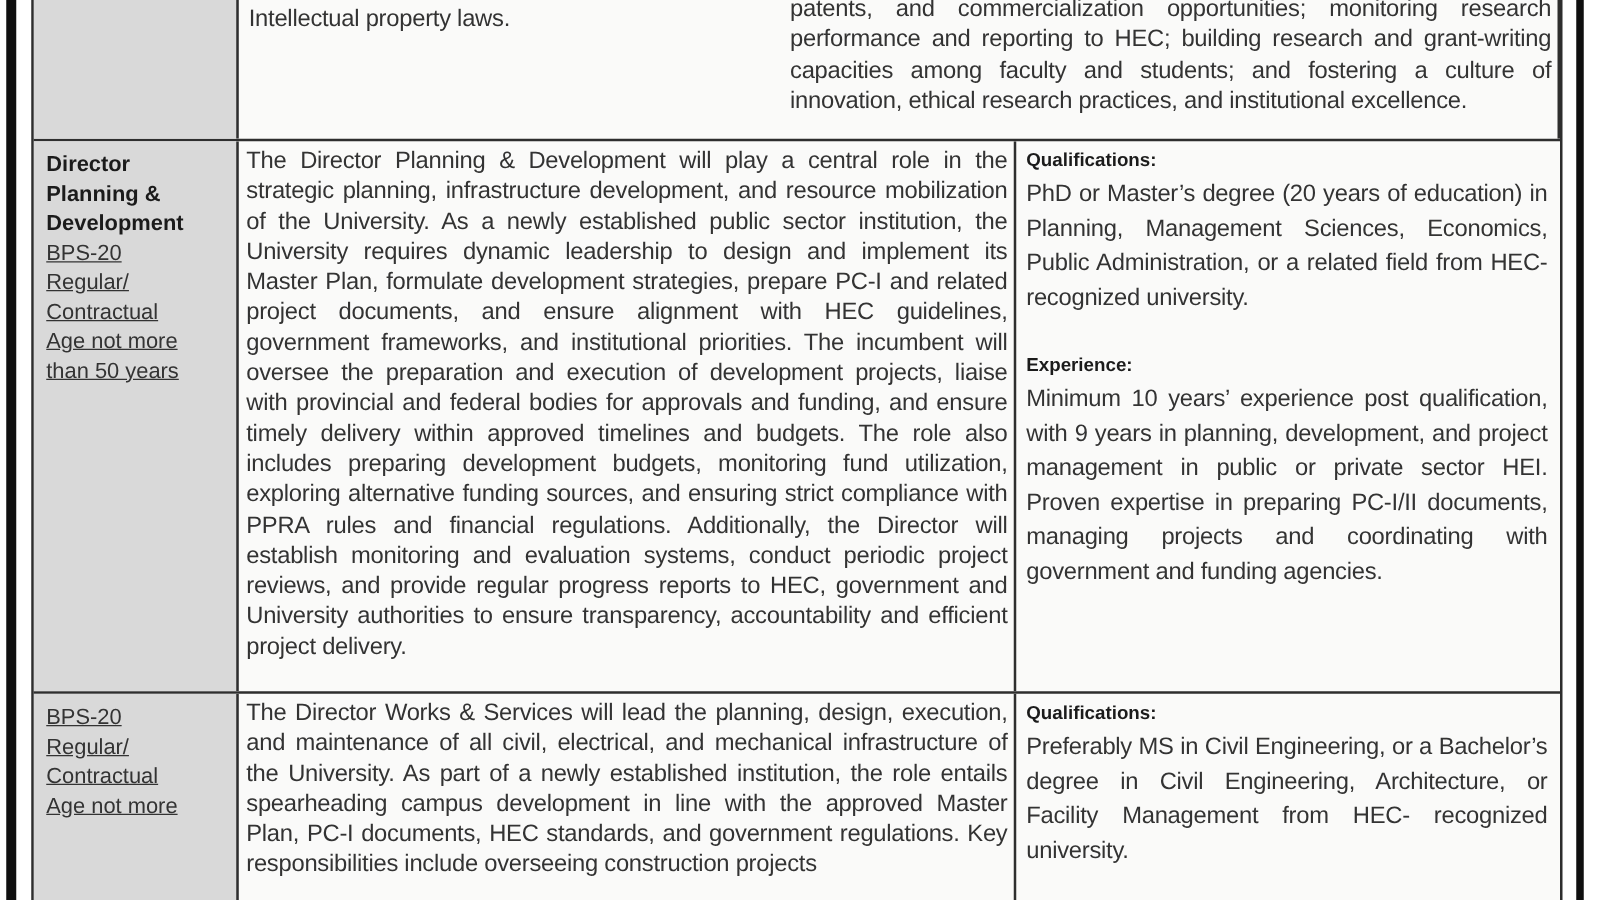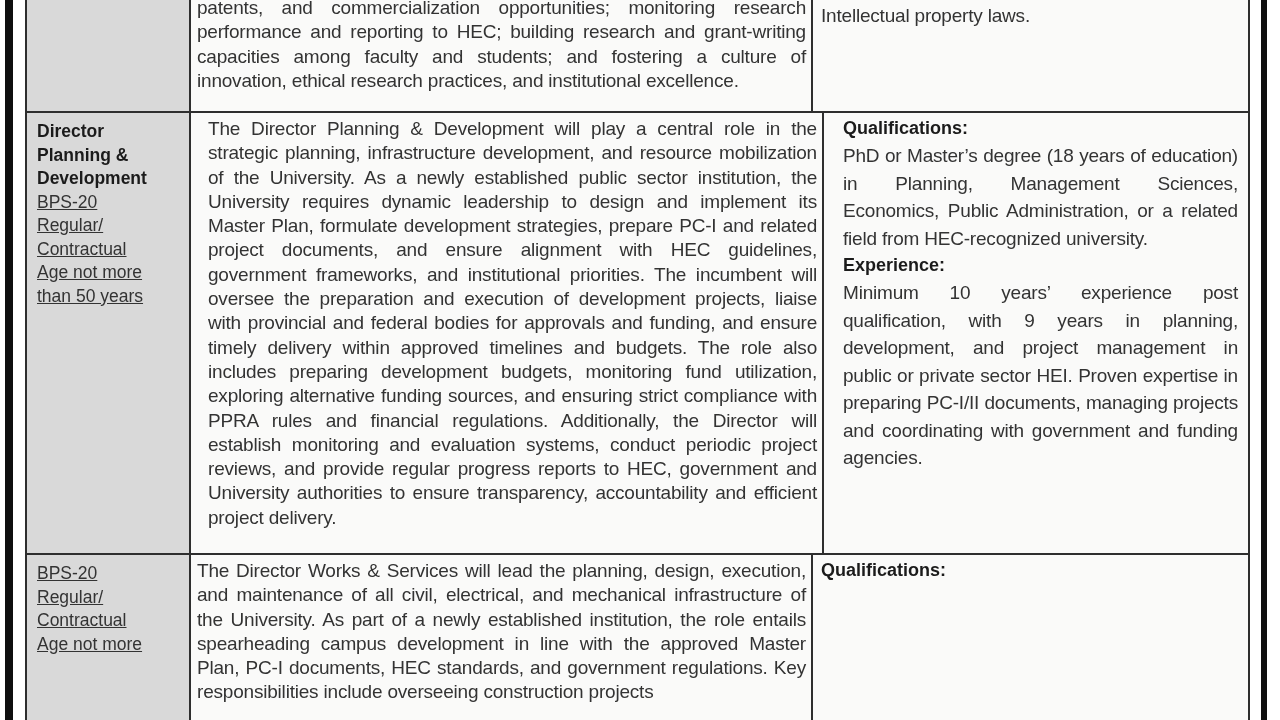--- a/index.html
+++ b/index.html
@@ -26,21 +26,21 @@
   .bar-right{left:1261px;width:6px;}
 
   .jobs-table{
     position:absolute;left:25px;top:0;width:1225px;height:720px;
     border-left:2px solid var(--border);
     border-right:2px solid var(--border);
     background:var(--cell-bg);
   }
   .row{display:flex;border-bottom:2px solid var(--border);overflow:hidden;}
   .row-1{height:113px;}
-  .row-2{height:442px;gap:11px;}
+  .row-2{height:442px;}
   .row-3{height:300px;border-bottom:none;}
 
   .cell{height:100%;}
   .post{
     width:164px;flex:0 0 164px;
     background:var(--post-bg);
     border-right:2px solid var(--border);
     padding:7px 6px 0 10px;
     font-size:17.5px;line-height:23.5px;
   }
@@ -58,82 +58,83 @@
     letter-spacing:-0.2px;
     text-align:justify;
   }
   .row-1 .desc-text{margin-top:-8px;}
 
   .quals{
     flex:1 1 auto;
     padding:2px 10px 0 8px;
   }
   .qual-heading{
-    margin:0;font-size:18px;line-height:27px;
+    margin:0;font-size:15px;line-height:27px;
     font-weight:bold;color:var(--heading);
   }
   .qual-body{
     margin:0;font-size:19px;line-height:27.5px;
     letter-spacing:-0.2px;text-align:justify;
   }
-  .spaced{}
+  .spaced{margin-top:27px;}
 </style>
 </head>
 <body>
 
 <div class="stage">
   <div class="bar bar-left"></div>
   <div class="bar bar-right"></div>
 
   <div class="jobs-table">
 
     <div class="row row-1">
       <div class="cell post">
         <div class="post-title"></div>
         <div class="post-meta"></div>
       </div>
+      <div class="cell quals">
+        <p class="qual-body">Intellectual property laws.</p>
+      </div>
       <div class="cell desc">
         <p class="desc-text">patents, and commercialization opportunities; monitoring research performance and reporting to HEC; building research and grant-writing capacities among faculty and students; and fostering a culture of innovation, ethical research practices, and institutional excellence.</p>
-      </div>
-      <div class="cell quals">
-        <p class="qual-body">Intellectual property laws.</p>
       </div>
     </div>
 
     <div class="row row-2">
       <div class="cell post">
         <div class="post-title">Director
 Planning &amp;
 Development</div>
         <div class="post-meta">BPS-20
 Regular/
 Contractual
 Age not more
 than 50 years</div>
       </div>
       <div class="cell desc">
         <p class="desc-text">The Director Planning &amp; Development will play a central role in the strategic planning, infrastructure development, and resource mobilization of the University. As a newly established public sector institution, the University requires dynamic leadership to design and implement its Master Plan, formulate development strategies, prepare PC-I and related project documents, and ensure alignment with HEC guidelines, government frameworks, and institutional priorities. The incumbent will oversee the preparation and execution of development projects, liaise with provincial and federal bodies for approvals and funding, and ensure timely delivery within approved timelines and budgets. The role also includes preparing development budgets, monitoring fund utilization, exploring alternative funding sources, and ensuring strict compliance with PPRA rules and financial regulations. Additionally, the Director will establish monitoring and evaluation systems, conduct periodic project reviews, and provide regular progress reports to HEC, government and University authorities to ensure transparency, accountability and efficient project delivery.</p>
       </div>
       <div class="cell quals">
         <h4 class="qual-heading">Qualifications:</h4>
-        <p class="qual-body">PhD or Master’s degree (18 years of education) in Planning, Management Sciences, Economics, Public Administration, or a related field from HEC-recognized university.</p>
+        <p class="qual-body">PhD or Master’s degree (20 years of education) in Planning, Management Sciences, Economics, Public Administration, or a related field from HEC-recognized university.</p>
         <h4 class="qual-heading spaced">Experience:</h4>
         <p class="qual-body">Minimum 10 years’ experience post qualification, with 9 years in planning, development, and project management in public or private sector HEI. Proven expertise in preparing PC-I/II documents, managing projects and coordinating with government and funding agencies.</p>
       </div>
     </div>
 
     <div class="row row-3">
       <div class="cell post">
         <div class="post-meta">BPS-20
 Regular/
 Contractual
 Age not more</div>
       </div>
       <div class="cell desc">
         <p class="desc-text">The Director Works &amp; Services will lead the planning, design, execution, and maintenance of all civil, electrical, and mechanical infrastructure of the University. As part of a newly established institution, the role entails spearheading campus development in line with the approved Master Plan, PC-I documents, HEC standards, and government regulations. Key responsibilities include overseeing construction projects</p>
       </div>
       <div class="cell quals">
         <h4 class="qual-heading">Qualifications:</h4>
+        <p class="qual-body">Preferably MS in Civil Engineering, or a Bachelor’s degree in Civil Engineering, Architecture, or Facility Management from HEC- recognized university.</p>
       </div>
     </div>
 
   </div>
 </div>
 
 </body></html>

